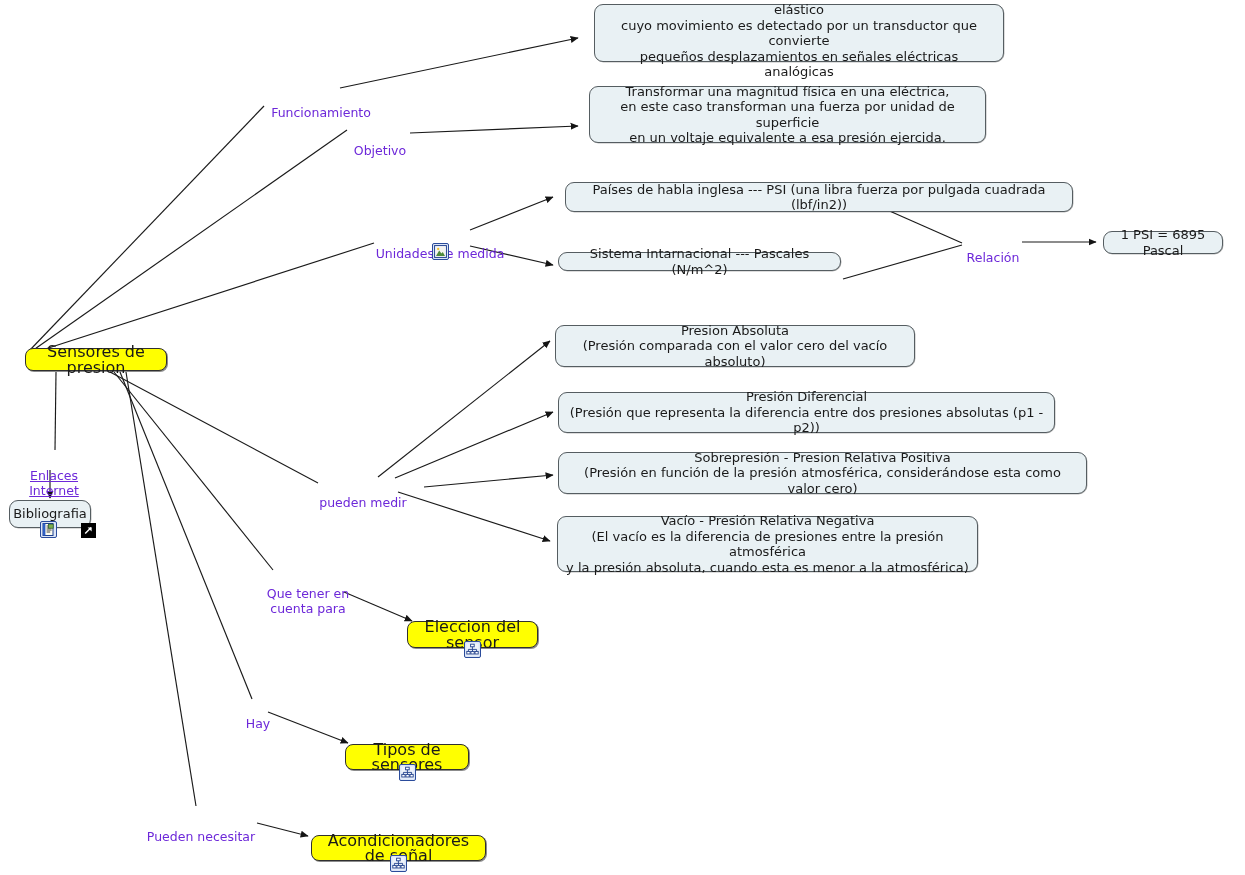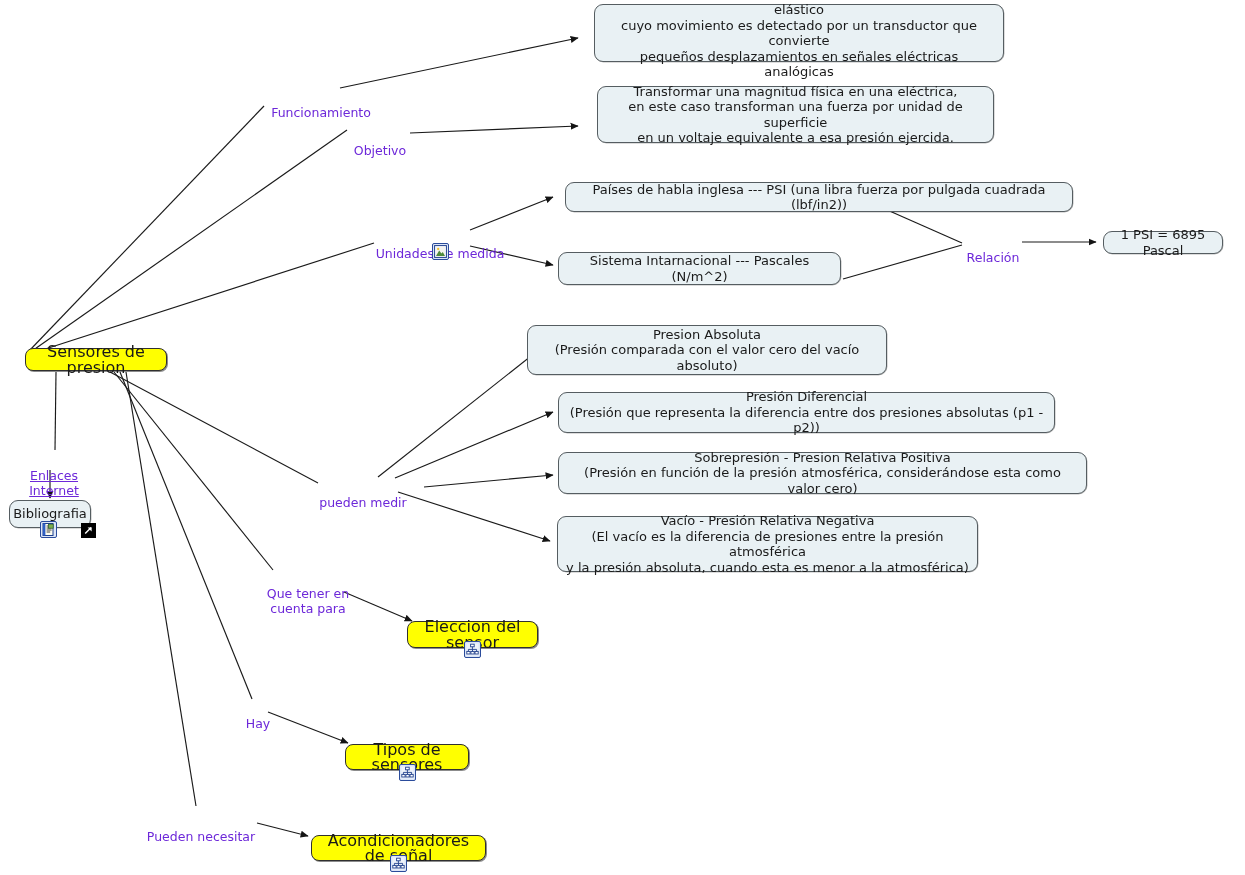--- a/index.html
+++ b/index.html
@@ -158,39 +158,39 @@
   <div class="node topic" style="left:25px; top:348px; width:142px; height:23px;">
     <span>Sensores de presion</span>
   </div>
 
   <div class="node concept" style="left:594px; top:4px; width:410px; height:58px;">
     <span>Suelen estar basados en la deformación de un elemento elástico
 cuyo movimiento es detectado por un transductor que convierte
 pequeños desplazamientos en señales eléctricas analógicas</span>
   </div>
 
-  <div class="node concept" style="left:589px; top:86px; width:397px; height:57px;margin-left:8px;">
+  <div class="node concept" style="left:589px; top:86px; width:397px; height:57px;">
     <span>Transformar una magnitud física en una eléctrica,
 en este caso transforman una fuerza por unidad de superficie
 en un voltaje equivalente a esa presión ejercida.</span>
   </div>
 
   <div class="node concept" style="left:565px; top:182px; width:508px; height:30px;align-items:center;">
     <span>Países de habla inglesa --- PSI (una libra fuerza por pulgada cuadrada (lbf/in2))</span>
   </div>
 
-  <div class="node concept" style="left:558px; top:252px; width:283px; height:33px;">
+  <div class="node concept" style="left:558px; top:252px; width:283px; height:19px;">
     <span>Sistema Intarnacional --- Pascales (N/m^2)</span>
   </div>
 
   <div class="node concept" style="left:1103px; top:231px; width:120px; height:23px;">
     <span>1 PSI = 6895 Pascal</span>
   </div>
 
-  <div class="node concept" style="left:527px; top:325px; width:360px; height:50px;">
+  <div class="node concept" style="left:555px; top:325px; width:360px; height:42px;">
     <span>Presion Absoluta
 (Presión comparada con el valor cero del vacío absoluto)</span>
   </div>
 
   <div class="node concept" style="left:558px; top:392px; width:497px; height:41px;">
     <span>Presión Diferencial
 (Presión que representa la diferencia entre dos presiones absolutas (p1 - p2))</span>
   </div>
 
   <div class="node concept" style="left:558px; top:452px; width:529px; height:42px;">

